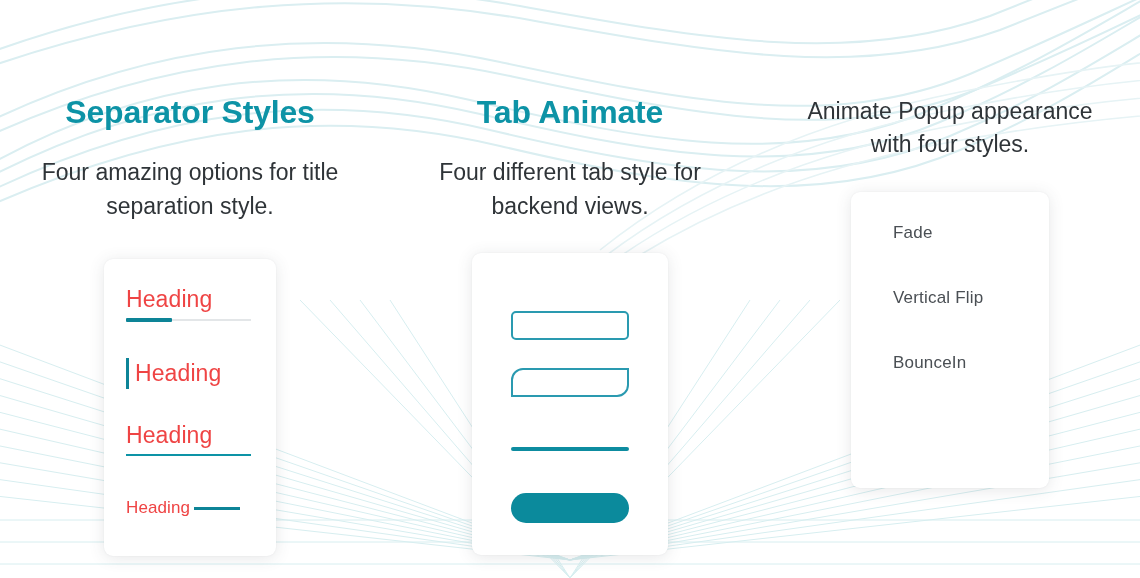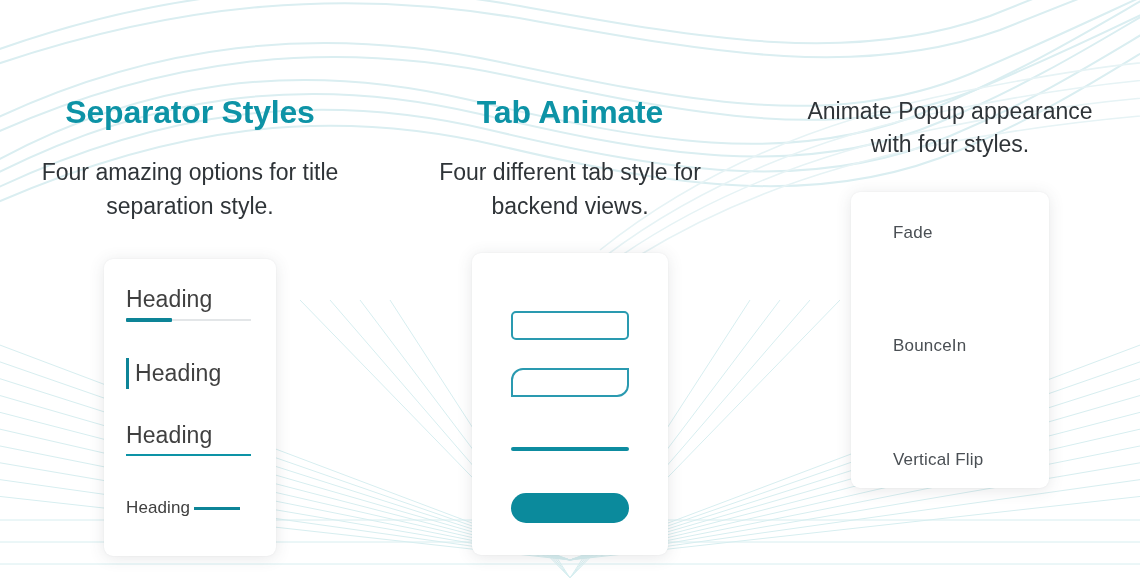--- a/index.html
+++ b/index.html
@@ -92,28 +92,27 @@
     align-items: center;
   }
 
   .card-popup {
     margin-top: 30px;
     width: 198px;
     height: 296px;
     padding: 32px 0 20px 42px;
     display: flex;
     flex-direction: column;
-    justify-content: space-between;
   }
 
   
   .sep-item { position: relative; }
 
   .sep-heading {
-    color: #404040;
+    color: #ef4444;
     font-size: 23px;
     font-weight: normal;
     line-height: 1.1;
     letter-spacing: 0.1px;
     white-space: nowrap;
   }
 
   
   .sep-1 { margin-top: 6px; }
   .sep-1 .rule {
@@ -310,19 +309,19 @@
         <div class="tab-sample tab-3"></div>
         <div class="tab-sample tab-4"></div>
       </div>
     </div>
 
     <div class="column">
       <p class="col-desc">Animate Popup appearance with four styles.</p>
 
       <div class="card card-popup">
         <div class="anim-item">Fade</div>
+        <div class="anim-item">Vertical Flip</div>
         <div class="anim-item">BounceIn</div>
-        <div class="anim-item">Vertical Flip</div>
       </div>
     </div>
 
   </div>
 </div>
 
 </body></html>

